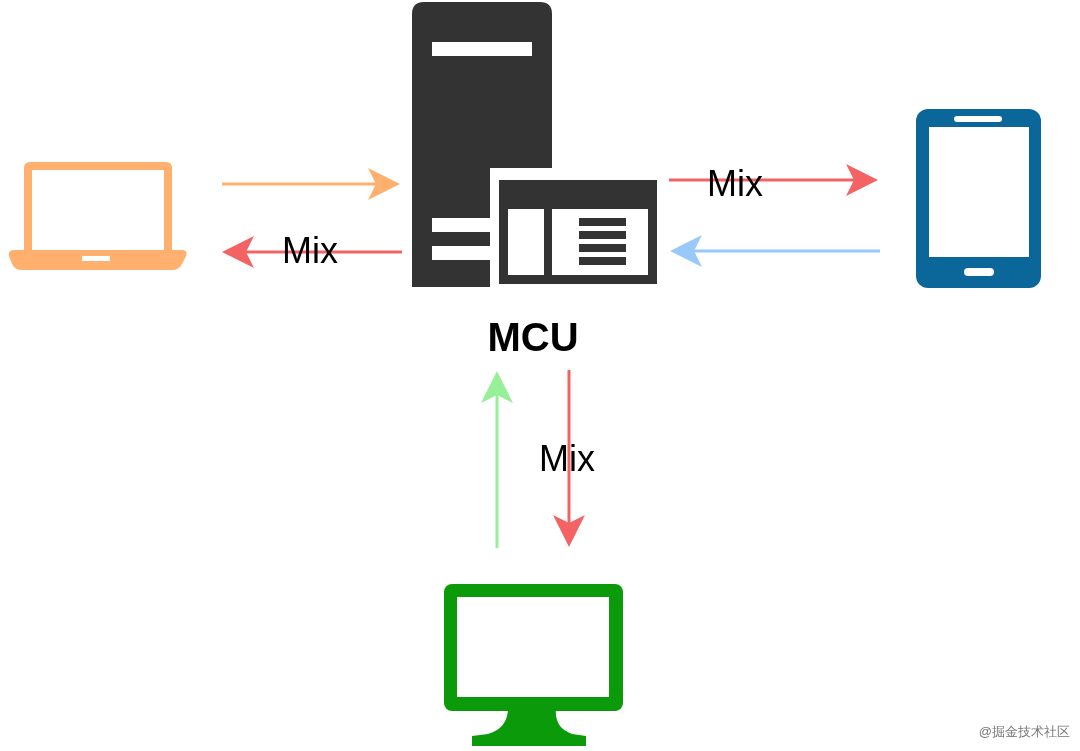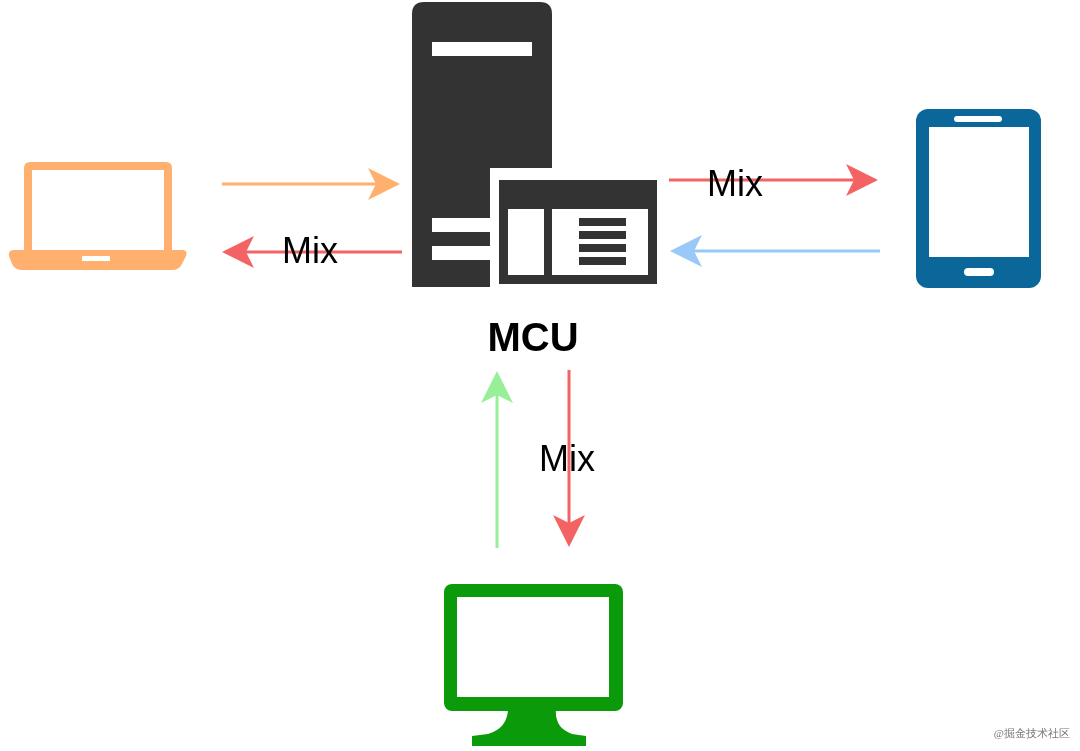--- a/index.html
+++ b/index.html
@@ -1,22 +1,22 @@
 <!DOCTYPE html>
 <html><head>
 <meta charset="utf-8">
 <style>
   html, body { margin: 0; padding: 0; background: #ffffff; }
   body { width: 1080px; height: 751px; position: relative; overflow: hidden;
          font-family: "Liberation Sans", sans-serif; }
   svg.diagram { position: absolute; left: 0; top: 0; }
   .lbl { font-family: "Liberation Sans", sans-serif; font-size: 36px; fill: #000; }
   .mcu { font-family: "Liberation Sans", sans-serif; font-size: 40px; font-weight: bold; fill: #000; }
-  .wm { position: absolute; right: 10px; bottom: 10px; font-size: 11px; color: #777;
-        font-family: Liberation Serif, serif; }
+  .wm { position: absolute; right: 10px; bottom: 10px; font-size: 13px; color: #777;
+        font-family: Liberation Sans, sans-serif; }
 </style>
 </head>
 <body>
 
 <svg class="diagram" width="1080" height="751" viewBox="0 0 1080 751">
 
   <g fill="#333333">
     <path d="M424,2 L540,2 Q552,2 552,14 L552,168 L490,168 L490,287 L412,287 L412,14 Q412,2 424,2 Z"></path>
     <rect x="432" y="42" width="100" height="14" fill="#ffffff"></rect>
     <rect x="432" y="218" width="58" height="14" fill="#ffffff"></rect>

